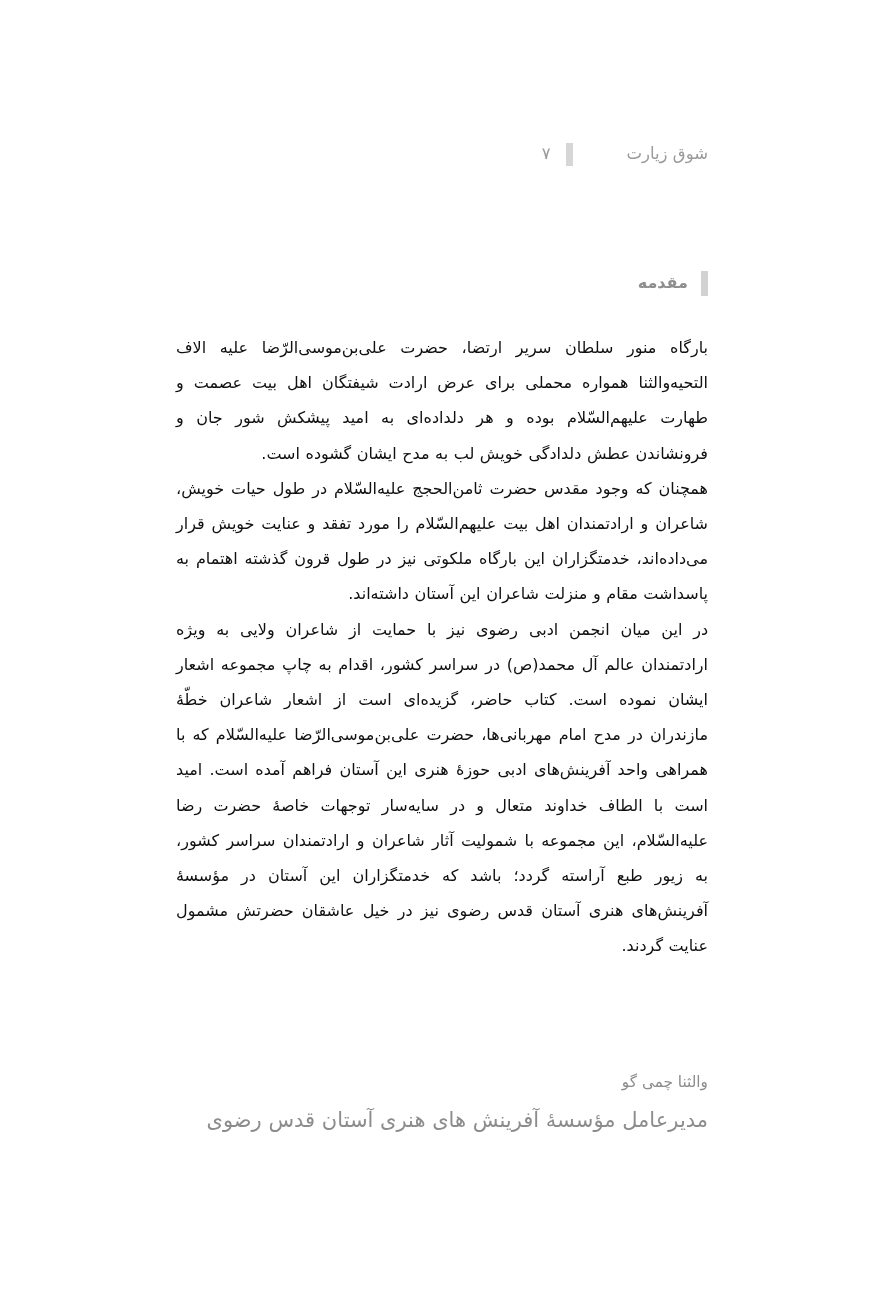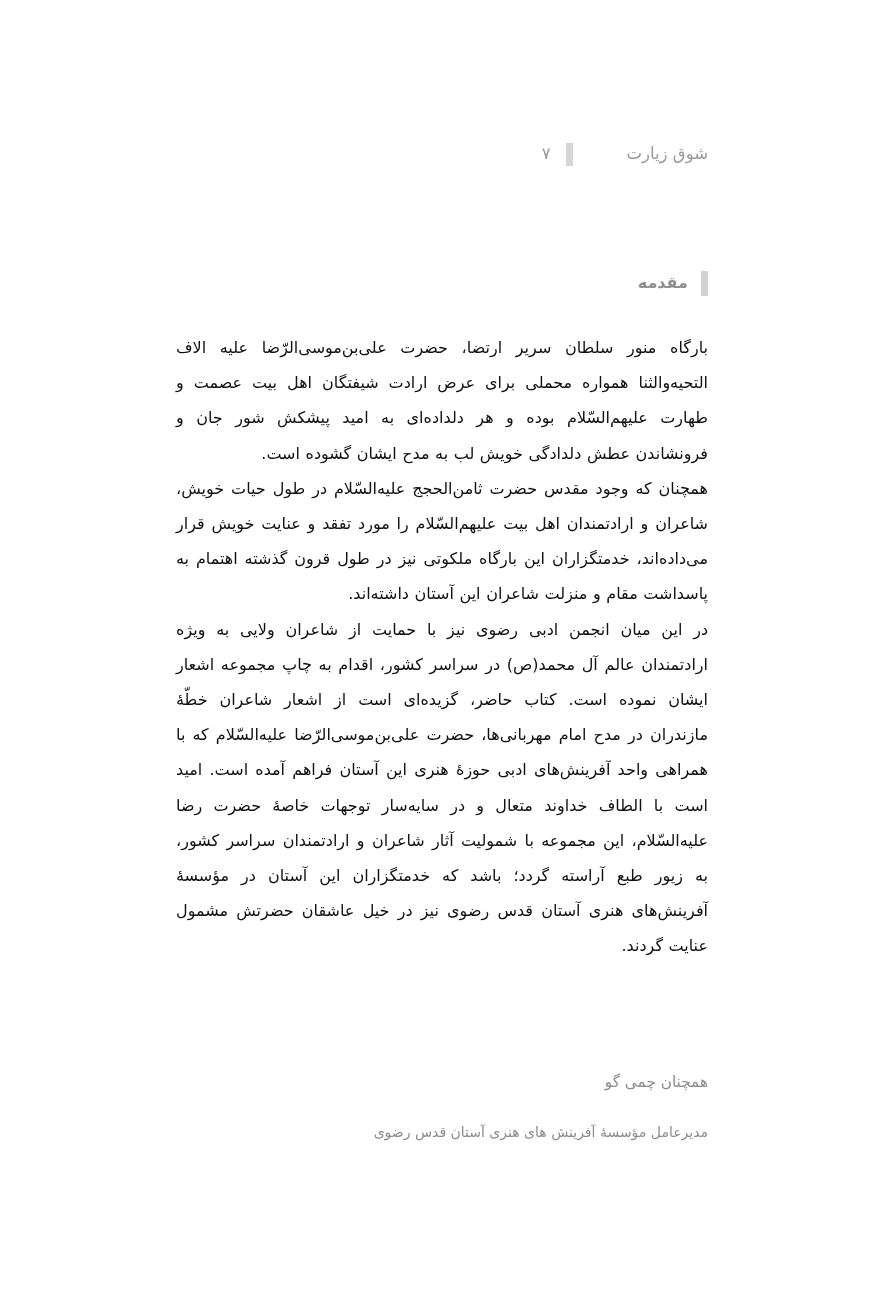--- a/index.html
+++ b/index.html
@@ -118,24 +118,24 @@
     width: 532px;
   }
   .sig-name {
     font-size: 15.3px;
     color: #8c8c8c;
     line-height: 25px;
     margin: 0;
     white-space: nowrap;
   }
   .sig-role {
-    font-size: 14px;
+    font-size: 21px;
     color: #8c8c8c;
     line-height: 25px;
-    margin: 25px 0 0 0;
+    margin: 13px 0 0 0;
     white-space: nowrap;
   }
 </style>
 </head>
 <body>
 
 <div class="page">
 
   <div class="running-header">
     <span class="header-title">شوق زیارت</span>
@@ -148,17 +148,17 @@
     <span class="heading-text">مقدمه</span>
   </div>
 
   <div class="body-block">
     <p class="para">بارگاه منور سلطان سریر ارتضا، حضرت علی‌بن‌موسی‌الرّضا علیه الاف التحیه‌والثنا همواره محملی برای عرض ارادت شیفتگان اهل بیت عصمت و طهارت علیهم‌السّلام بوده و هر دلداده‌ای به امید پیشکش شور جان و فرونشاندن عطش دلدادگی خویش لب به مدح ایشان گشوده است.</p>
     <p class="para">همچنان که وجود مقدس حضرت ثامن‌الحجج علیه‌السّلام در طول حیات خویش، شاعران و ارادتمندان اهل بیت علیهم‌السّلام را مورد تفقد و عنایت خویش قرار می‌داده‌اند، خدمتگزاران این بارگاه ملکوتی نیز در طول قرون گذشته اهتمام به پاسداشت مقام و منزلت شاعران این آستان داشته‌اند.</p>
     <p class="para">در این میان انجمن ادبی رضوی نیز با حمایت از شاعران ولایی به ویژه ارادتمندان عالم آل محمد(ص) در سراسر کشور، اقدام به چاپ مجموعه اشعار ایشان نموده است. کتاب حاضر، گزیده‌ای است از اشعار شاعران خطّهٔ مازندران در مدح امام مهربانی‌ها، حضرت علی‌بن‌موسی‌الرّضا علیه‌السّلام که با همراهی واحد آفرینش‌های ادبی حوزهٔ هنری این آستان فراهم آمده است. امید است با الطاف خداوند متعال و در سایه‌سار توجهات خاصهٔ حضرت رضا علیه‌السّلام، این مجموعه با شمولیت آثار شاعران و ارادتمندان سراسر کشور، به زیور طبع آراسته گردد؛ باشد که خدمتگزاران این آستان در مؤسسهٔ آفرینش‌های هنری آستان قدس رضوی نیز در خیل عاشقان حضرتش مشمول عنایت گردند.</p>
   </div>
 
   <div class="signature">
-    <p class="sig-name">همچنان چمی گو</p>
+    <p class="sig-name">والثنا چمی گو</p>
     <p class="sig-role">مدیرعامل مؤسسهٔ آفرینش های هنری آستان قدس رضوی</p>
   </div>
 
 </div>
 
 </body></html>

